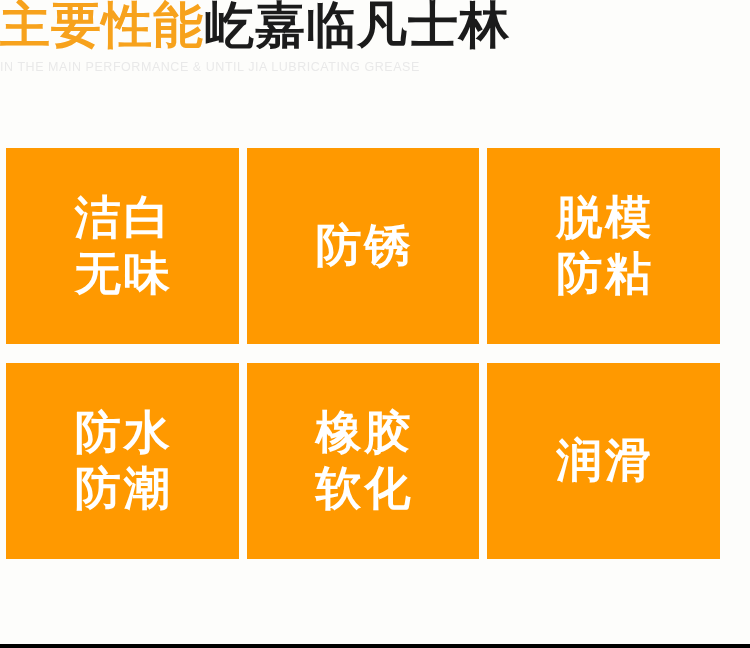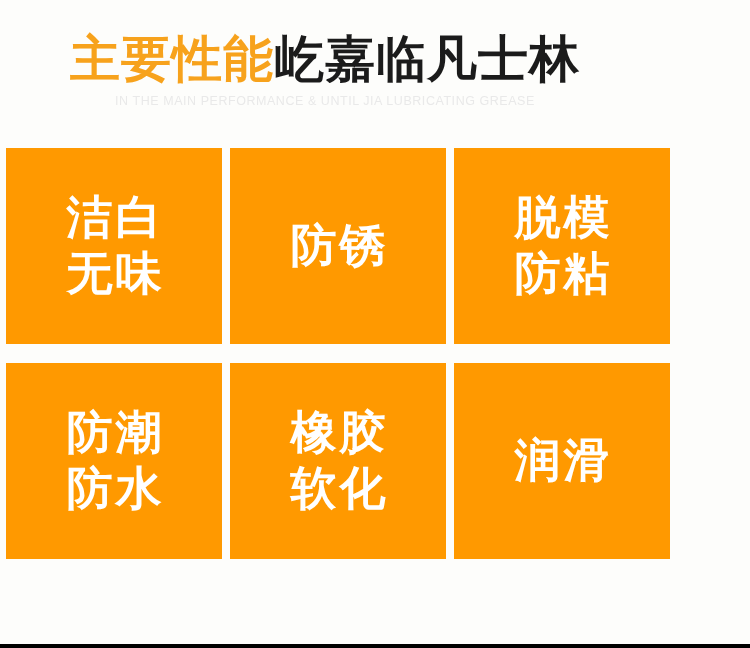--- a/index.html
+++ b/index.html
@@ -19,22 +19,21 @@
     position: relative;
     width: 750px;
     height: 648px;
     background: #fdfdfb;
     box-sizing: border-box;
   }
 
   
   .header {
     width: 650px;
-    padding-top: 34px;
-    text-align: center;
+    text-align: left;
   }
 
   .title-line {
     font-size: 50px;
     line-height: 1.02;
     font-weight: bold;
     letter-spacing: 1px;
     white-space: nowrap;
     font-family: "DejaVu Sans", "Liberation Sans", sans-serif;
   }
@@ -55,21 +54,21 @@
     font-weight: 400;
     white-space: nowrap;
     font-family: "Liberation Sans", "DejaVu Sans", sans-serif;
   }
 
   
   .grid {
     position: absolute;
     left: 6px;
     top: 148px;
-    width: 664px;
+    width: 714px;
     display: grid;
     grid-template-columns: repeat(3, 1fr);
     grid-template-rows: 196px 196px;
     column-gap: 8px;
     row-gap: 19px;
   }
 
   .tile {
     background: #ff9900;
     display: flex;
@@ -121,22 +120,22 @@
     <div class="tile">
       <div class="tile-line">防锈</div>
     </div>
 
     <div class="tile">
       <div class="tile-line">脱模</div>
       <div class="tile-line">防粘</div>
     </div>
 
     <div class="tile">
+      <div class="tile-line">防水</div>
       <div class="tile-line">防潮</div>
-      <div class="tile-line">防水</div>
     </div>
 
     <div class="tile">
       <div class="tile-line">橡胶</div>
       <div class="tile-line">软化</div>
     </div>
 
     <div class="tile">
       <div class="tile-line">润滑</div>
     </div>

